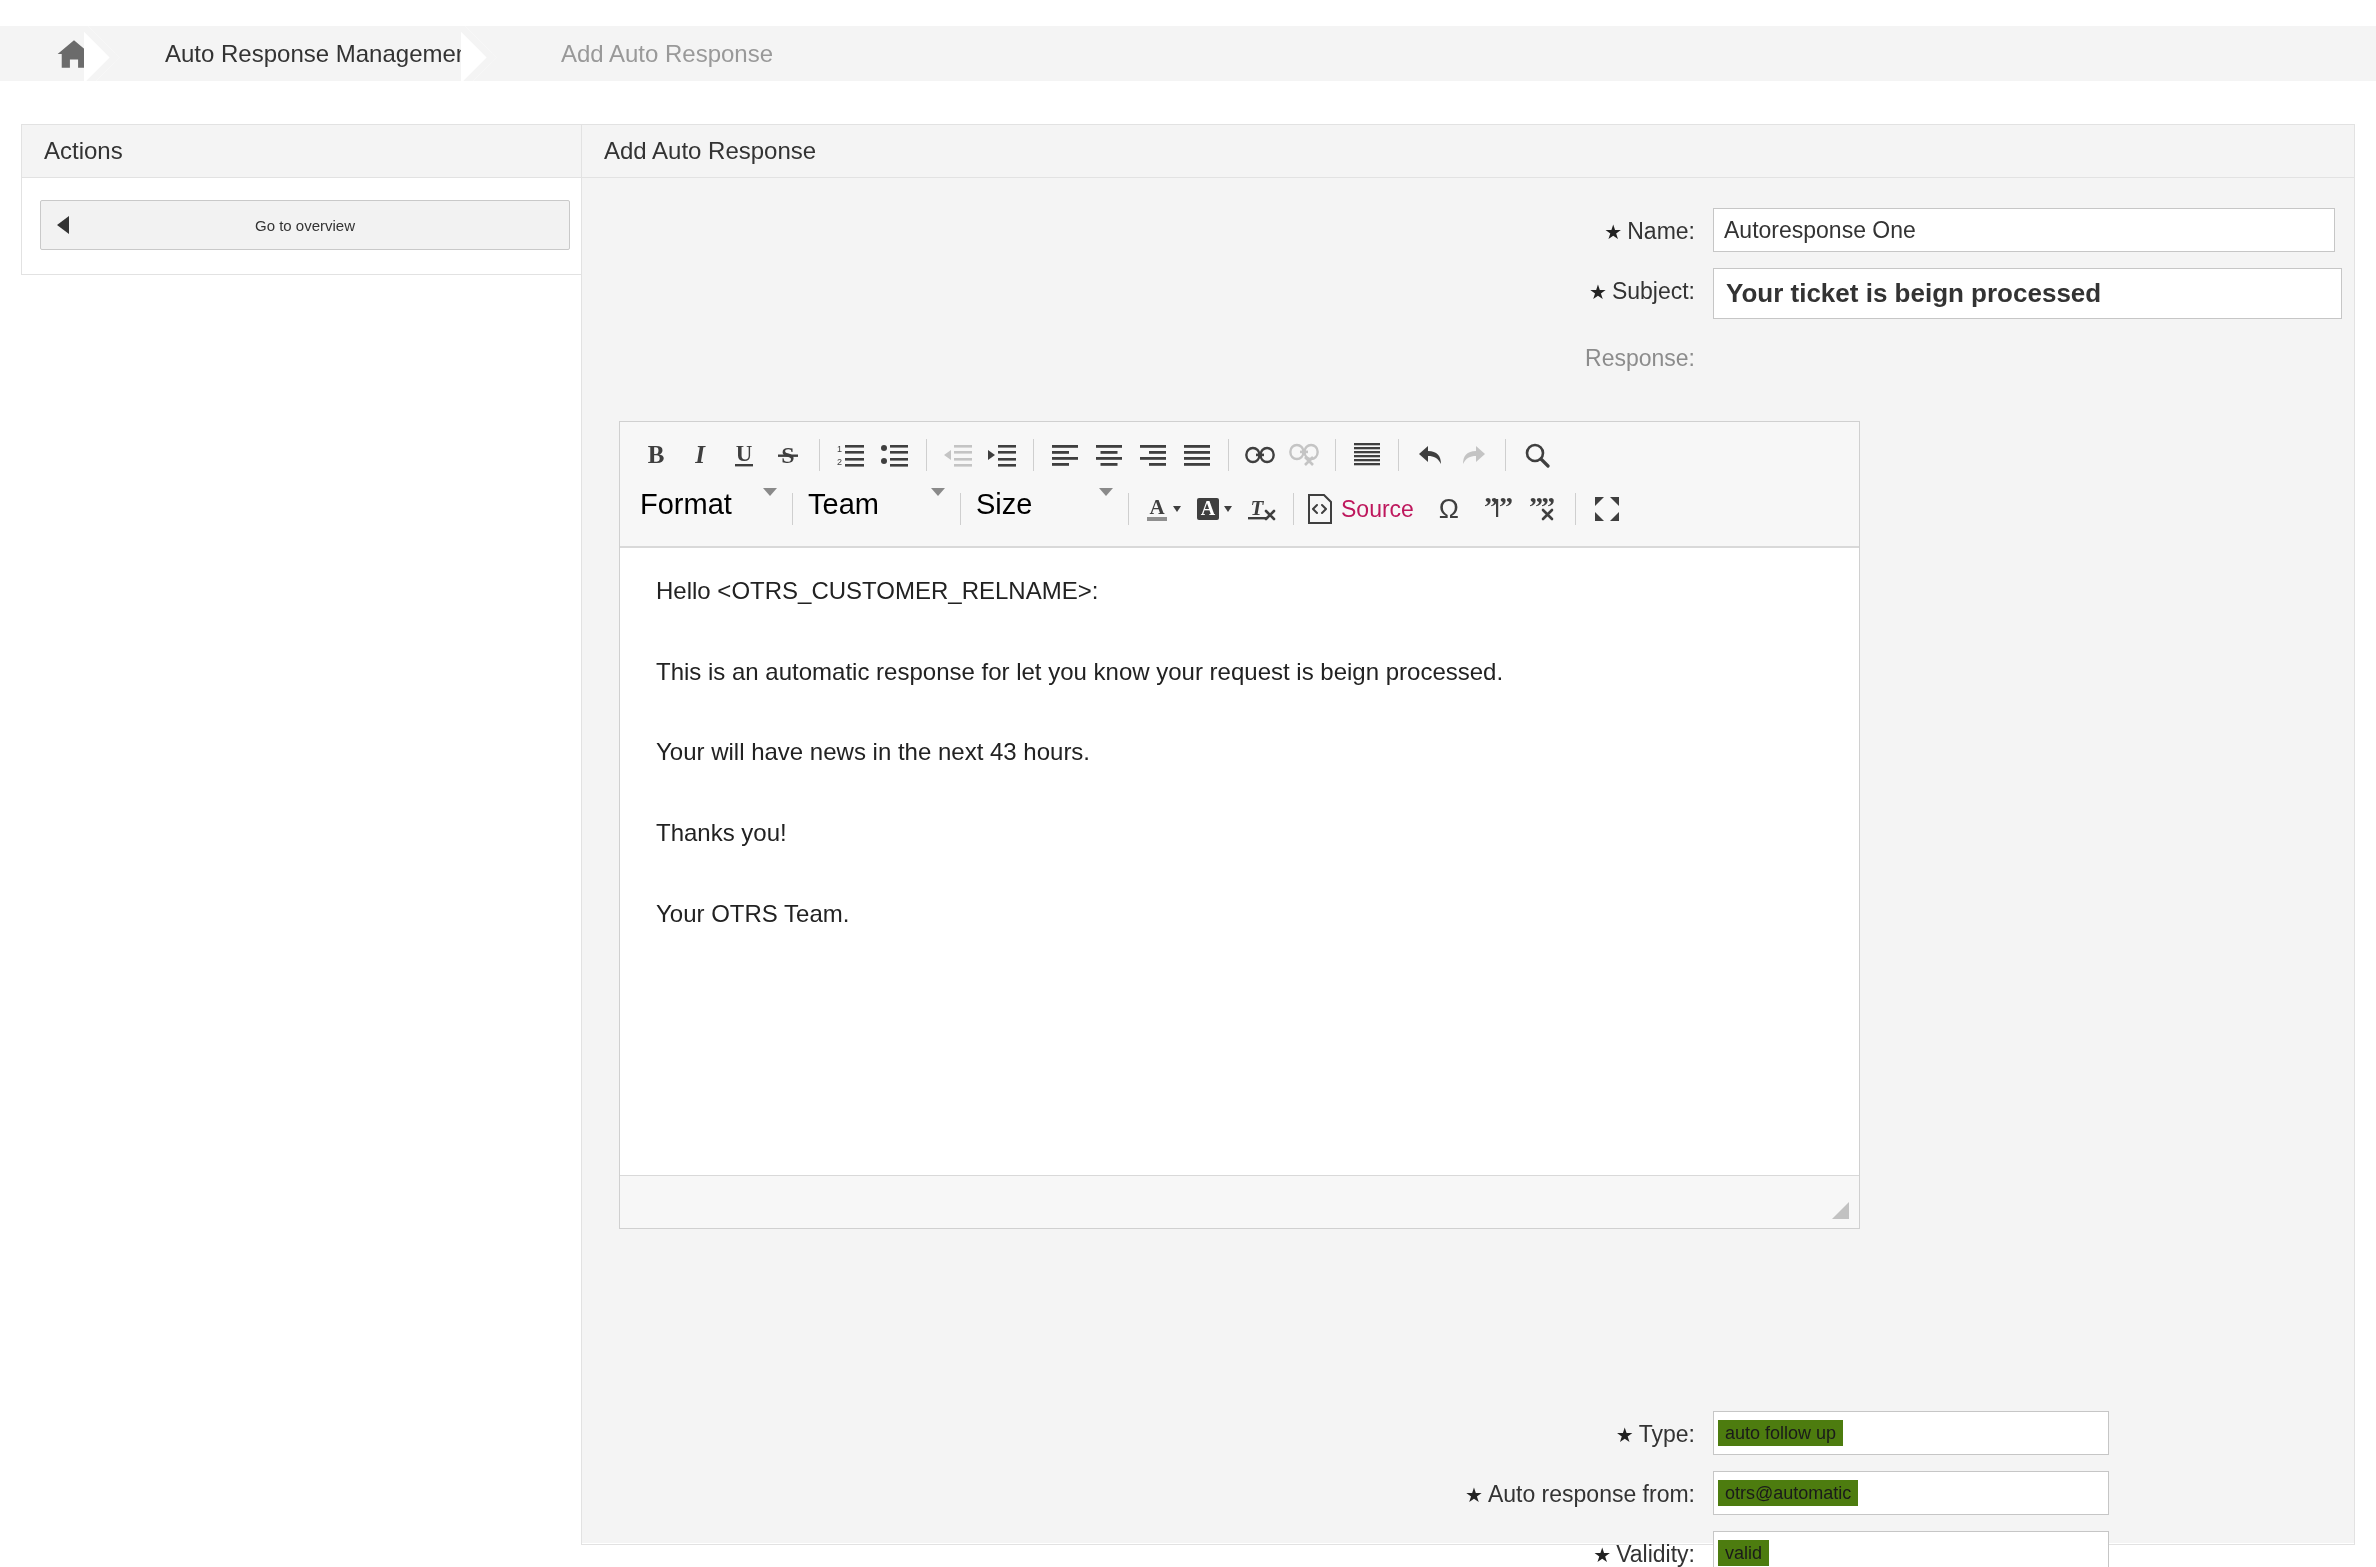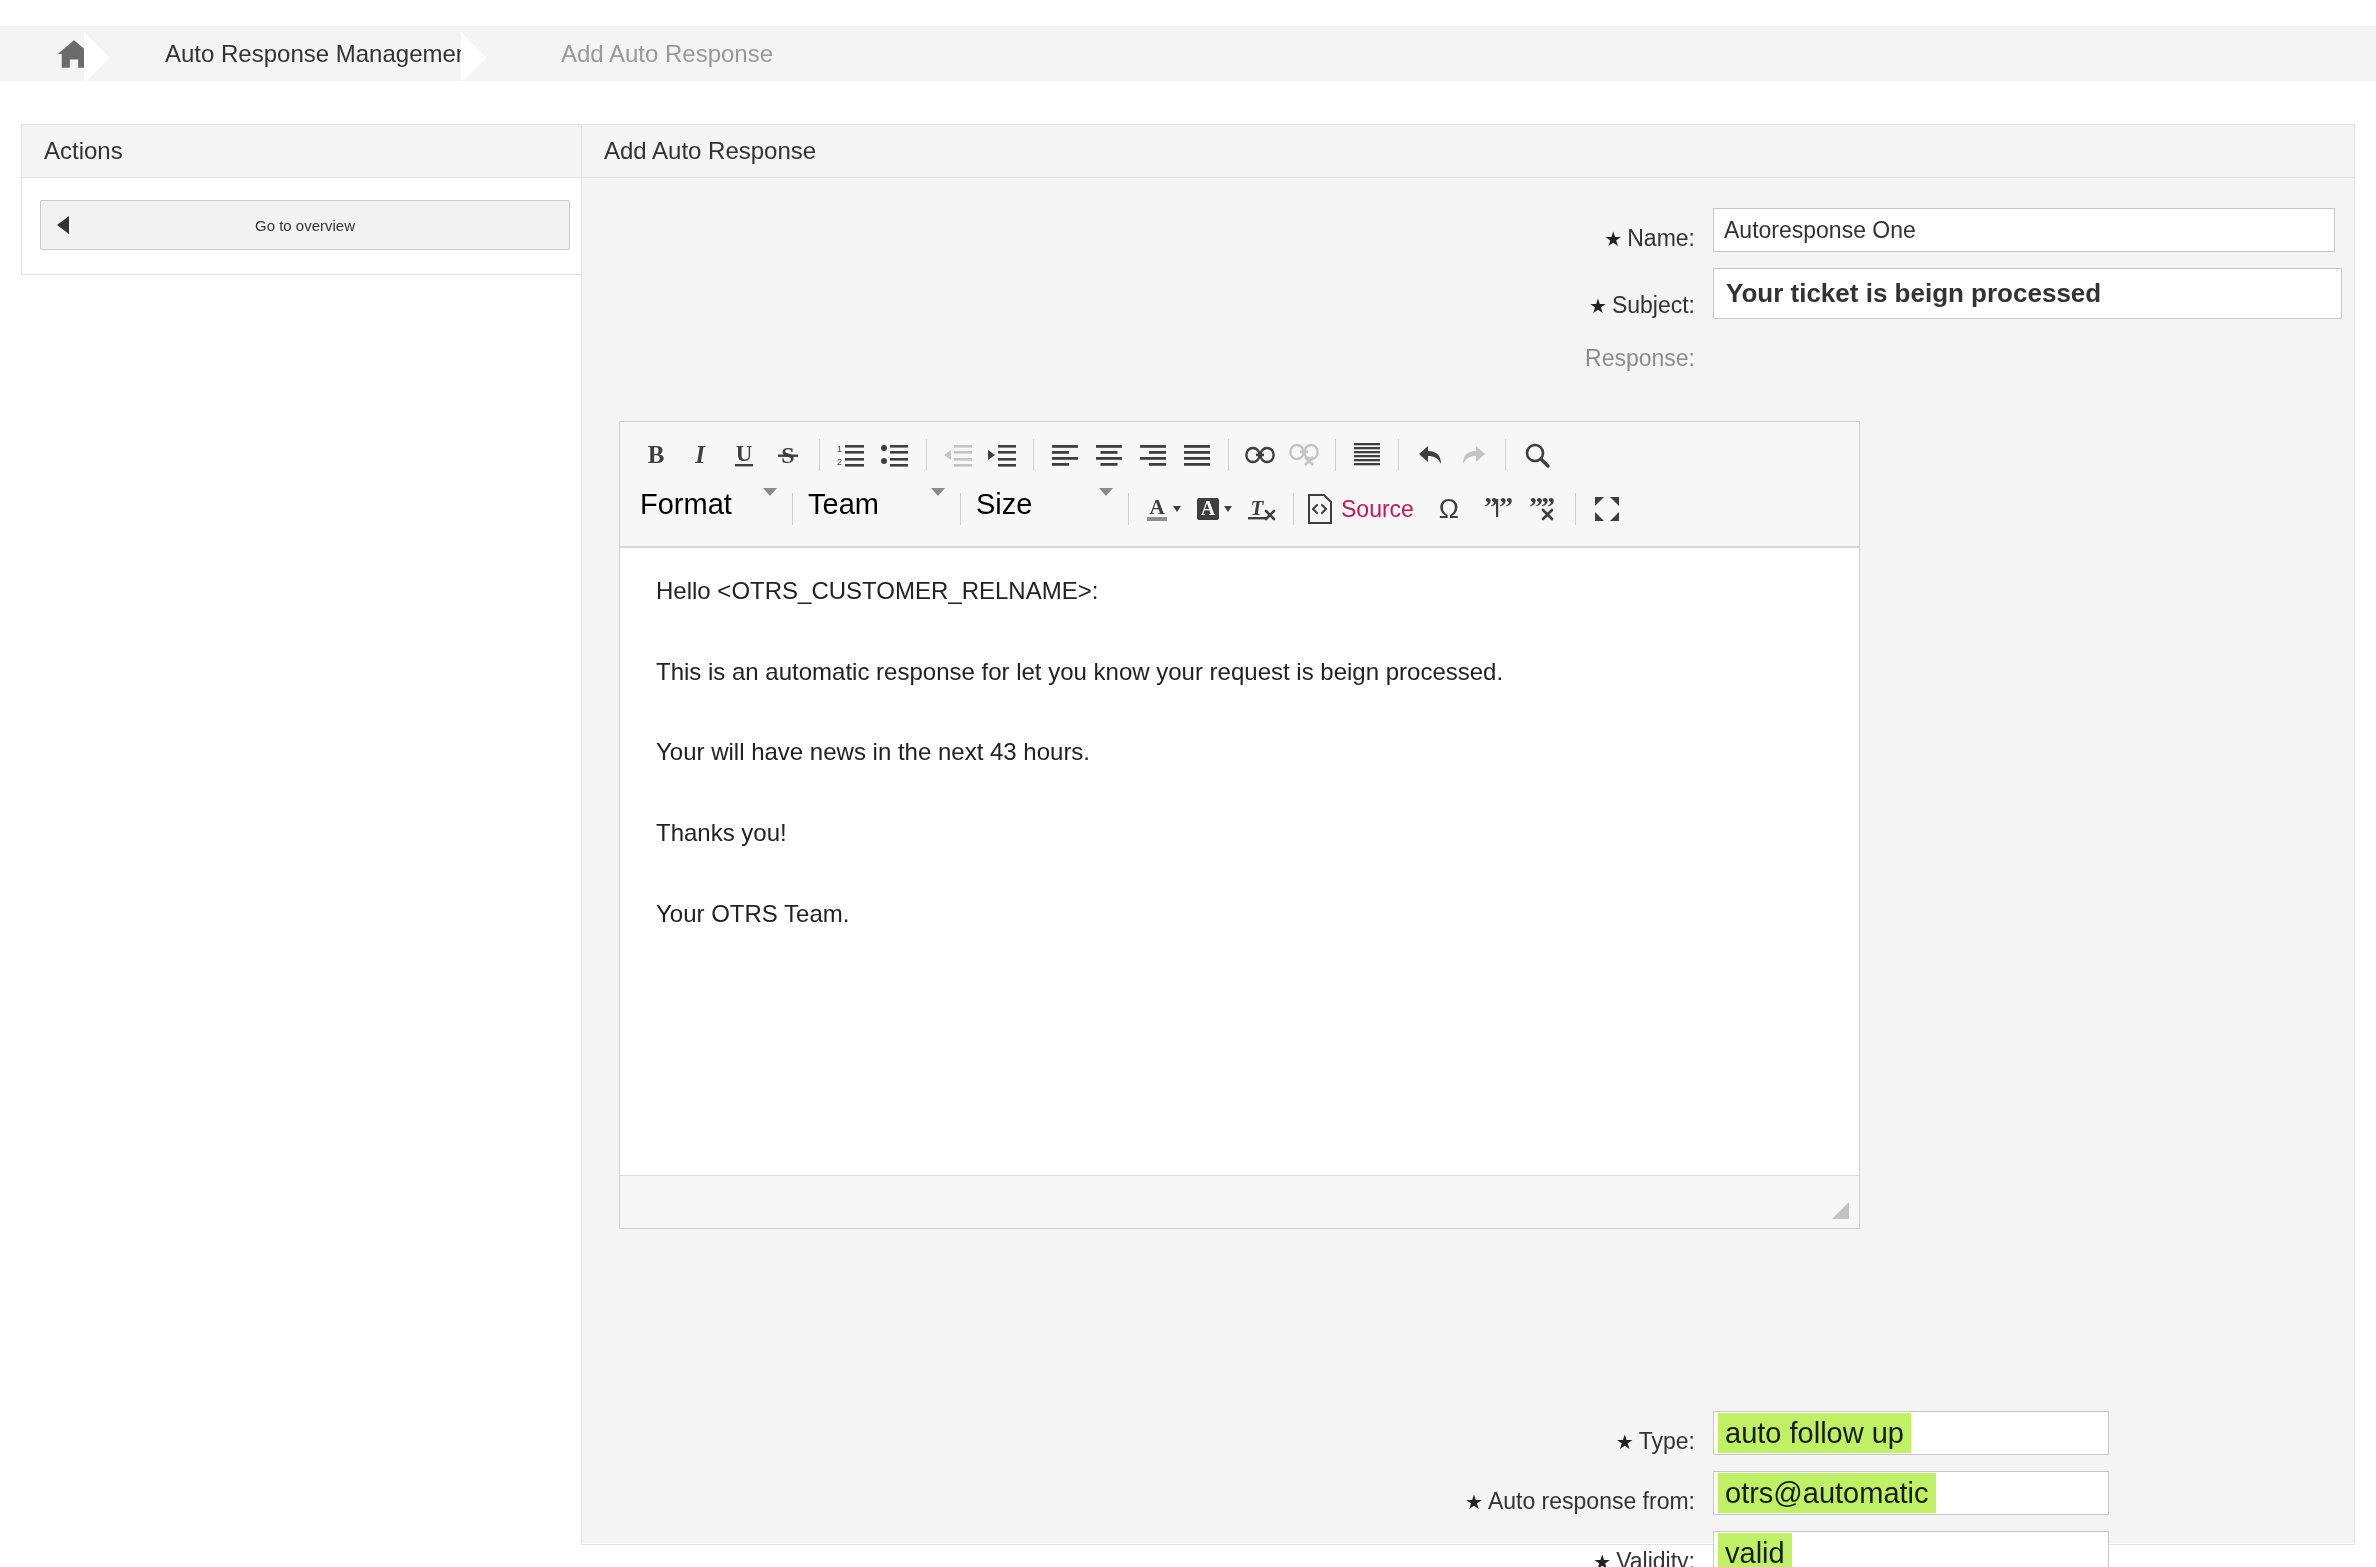--- a/index.html
+++ b/index.html
@@ -102,21 +102,21 @@
     font-size: 24px; color: #333333;
   }
   .main-body {
     background: #f4f4f4;
     height: 1365px;
     padding-top: 30px;
     position: relative;
   }
 
   
-  .frow { display: flex; align-items: flex-end; margin-bottom: 16px; }
+  .frow { display: flex; align-items: flex-start; margin-bottom: 16px; }
   .flabel {
     width: 1131px; flex: 0 0 1131px;
     text-align: right;
     font-size: 23px; color: #333333;
     padding-right: 18px;
     padding-top: 10px;
     white-space: nowrap;
   }
   .flabel.muted { color: #8c8c8c; }
   .req { color: #222222; font-size: 20px; margin-right: 5px; }
@@ -140,23 +140,23 @@
   
   .sel-box {
     background: #ffffff;
     border: 1px solid #c6c6c6;
     height: 44px; width: 396px;
     display: flex; align-items: center;
     padding: 0 4px;
     cursor: pointer;
   }
   .sel-chip {
-    background: #bef264;
+    background: #4d7c0f;
     color: #1a1a1a;
-    font-size: 29px;
+    font-size: 18px;
     padding: 2px 7px;
     line-height: 1.25;
     white-space: nowrap;
   }
 
   
   .editor-wrap {
     position: absolute;
     left: 37px; top: 243px;
     width: 1241px;

